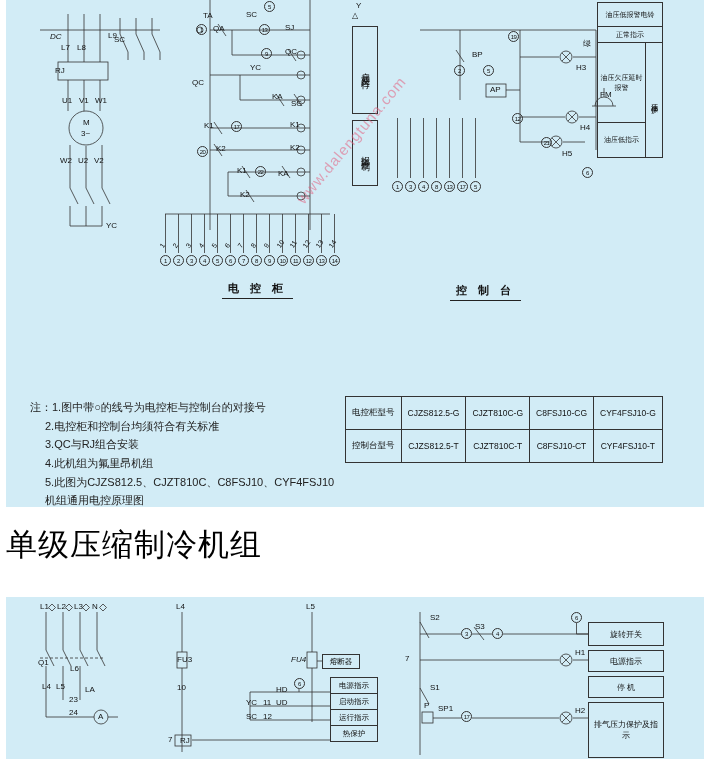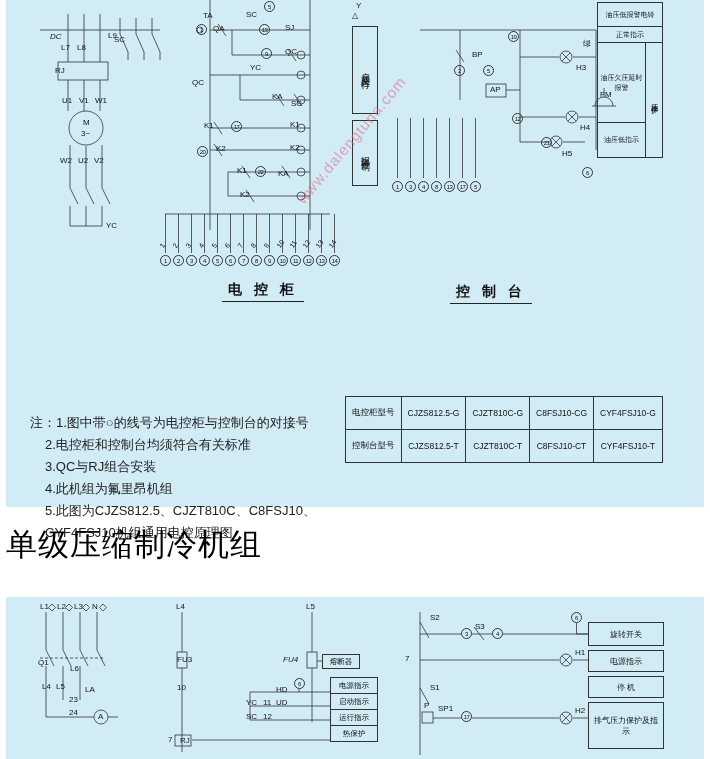--- a/index.html
+++ b/index.html
@@ -26,23 +26,23 @@
   .oil-r2{height:16px;border-bottom:1px solid #333;display:flex;align-items:center;justify-content:center}
   .oil-body{flex:1;display:flex}
   .oil-left{flex:1;display:flex;flex-direction:column;border-right:1px solid #333}
   .oil-r3{flex:1;border-bottom:1px solid #333;display:flex;align-items:center;
     justify-content:center;text-align:center;padding:2px}
   .oil-r4{height:34px;display:flex;align-items:center;justify-content:center;text-align:center;padding:2px}
   .oil-side{width:16px;display:flex;align-items:center;justify-content:center}
   .crow{position:absolute;display:flex;gap:2px}
   .tc{width:11px;height:11px;border:1px solid #333;border-radius:50%;font-size:6px;
     display:flex;align-items:center;justify-content:center;color:#111;letter-spacing:-0.5px}
-  .caption{position:absolute;text-align:right;font-size:14px;font-weight:bold;
+  .caption{position:absolute;text-align:right;font-size:11px;font-weight:bold;
     letter-spacing:4px;border-bottom:1px solid #222;padding:0 6px 2px 6px;color:#111}
-  .notes{position:absolute;left:30px;top:412px;width:308px;font-size:13px;color:#222;line-height:1.7}
+  .notes{position:absolute;left:30px;top:398px;width:308px;font-size:11px;color:#222;line-height:1.7}
   .notes .ind{padding-left:15px}
   table.models{position:absolute;left:345px;top:396px;border-collapse:collapse;
     font-size:8.5px;color:#111;background:transparent}
   table.models td{border:1px solid #333;padding:10px 6px;text-align:center;white-space:nowrap}
   .title{position:absolute;left:6px;top:524px;font-family:Liberation Serif, serif;
     font-size:31px;font-weight:400;color:#000;letter-spacing:1px}
   .fusebox{position:absolute;left:322px;top:654px;width:38px;height:15px;border:1px solid #333;
     font-size:7.5px;display:flex;align-items:center;justify-content:center;color:#111}
   .indcol{position:absolute;left:330px;top:678px;width:48px}
   .indrow{height:17px;border:1px solid #333;margin-top:-1px;font-size:7.5px;
@@ -228,21 +228,21 @@
   <div class="fusebox">熔断器</div>
   <div class="indcol">
     <div class="indrow">电源指示</div>
     <div class="indrow">启动指示</div>
     <div class="indrow">运行指示</div>
     <div class="indrow">热保护</div>
   </div>
   <div class="rbox" style="top:622px;height:24px">旋转开关</div>
   <div class="rbox" style="top:650px;height:22px">电源指示</div>
   <div class="rbox" style="top:676px;height:22px">停  机</div>
-  <div class="rbox" style="top:702px;height:47px">排气压力保护及指示</div>
+  <div class="rbox" style="top:702px;height:56px">排气压力保护及指示</div>
 
   <div class="labels">
       <span class="lbl" style="left: 50px; top: 33px; font-style: italic;">DC</span>
       <span class="lbl" style="left: 61px; top: 44px;">L7</span>
       <span class="lbl" style="left: 77px; top: 44px;">L8</span>
       <span class="lbl" style="left: 93px; top: 32px; padding-left: 15px;">L9</span>
       <span class="lbl" style="left: 114px; top: 36px;">SC</span>
       <span class="lbl" style="left: 55px; top: 67px;">RJ</span>
       <span class="lbl" style="left: 62px; top: 97px;">U1</span>
       <span class="lbl" style="left: 79px; top: 97px;">V1</span>
@@ -316,21 +316,21 @@
       <span class="lbl" style="left: 38px; top: 659px;">Q1</span>
       <span class="lbl" style="left: 42px; top: 683px;">L4</span>
       <span class="lbl" style="left: 56px; top: 683px;">L5</span>
       <span class="lbl" style="left: 70px; top: 665px;">L6</span>
       <span class="lbl" style="left: 85px; top: 686px;">LA</span>
       <span class="lbl" style="left: 69px; top: 696px;">23</span>
       <span class="lbl" style="left: 69px; top: 709px;">24</span>
       <span class="lbl" style="left: 98px; top: 713px;">A</span>
       <span class="lbl" style="left: 177px; top: 656px;">FU3</span>
       <span class="lbl" style="left: 177px; top: 684px;">10</span>
-      <span class="lbl" style="left: 283px; top: 656px; font-style: italic;">FU4</span>
+      <span class="lbl" style="left: 291px; top: 656px; font-style: italic;">FU4</span>
       <span class="lbl clbl" style="left: 294px; top: 678px;">6</span>
       <span class="lbl" style="left: 276px; top: 686px;">HD</span>
       <span class="lbl" style="left: 246px; top: 699px;">YC</span>
       <span class="lbl" style="left: 263px; top: 699px;">11</span>
       <span class="lbl" style="left: 276px; top: 699px;">UD</span>
       <span class="lbl" style="left: 246px; top: 713px;">SC</span>
       <span class="lbl" style="left: 263px; top: 713px;">12</span>
       <span class="lbl" style="left: 168px; top: 736px;">7</span>
       <span class="lbl" style="left: 180px; top: 737px;">RJ</span>
       <span class="lbl" style="left: 430px; top: 614px;">S2</span>

